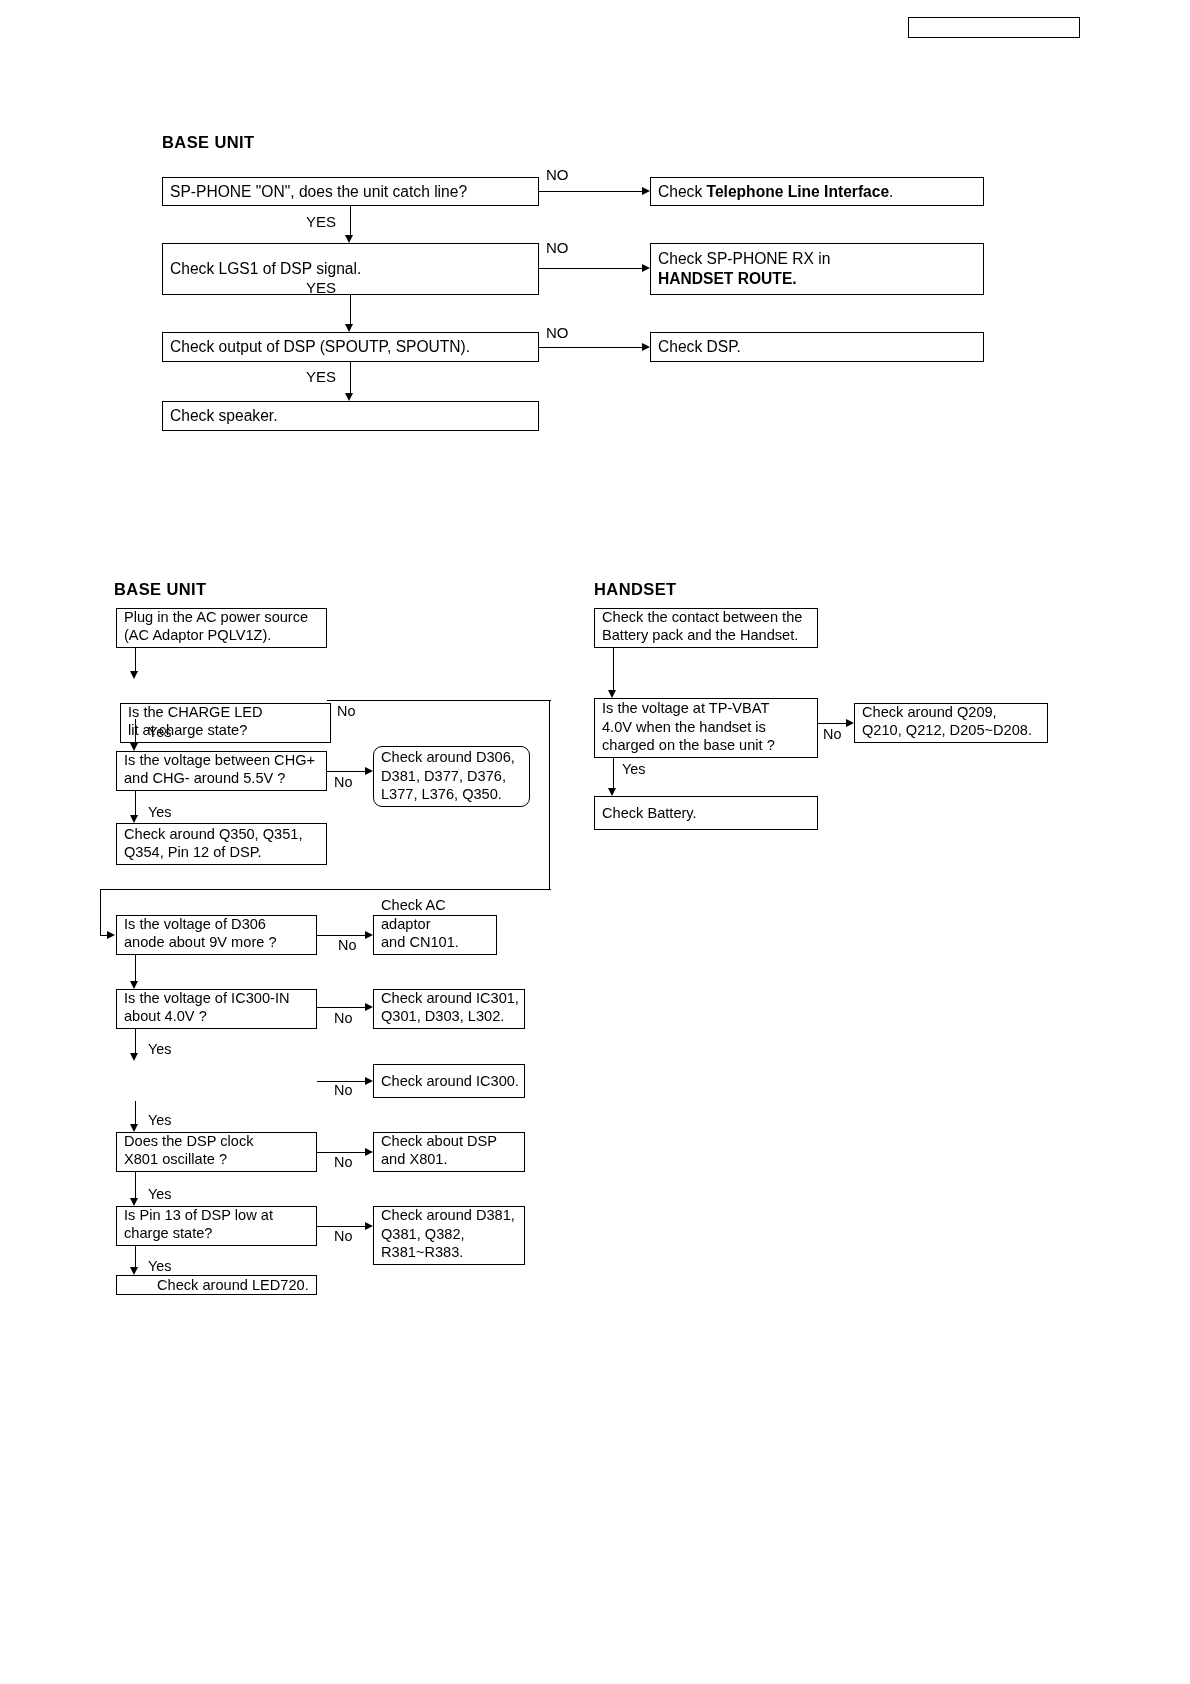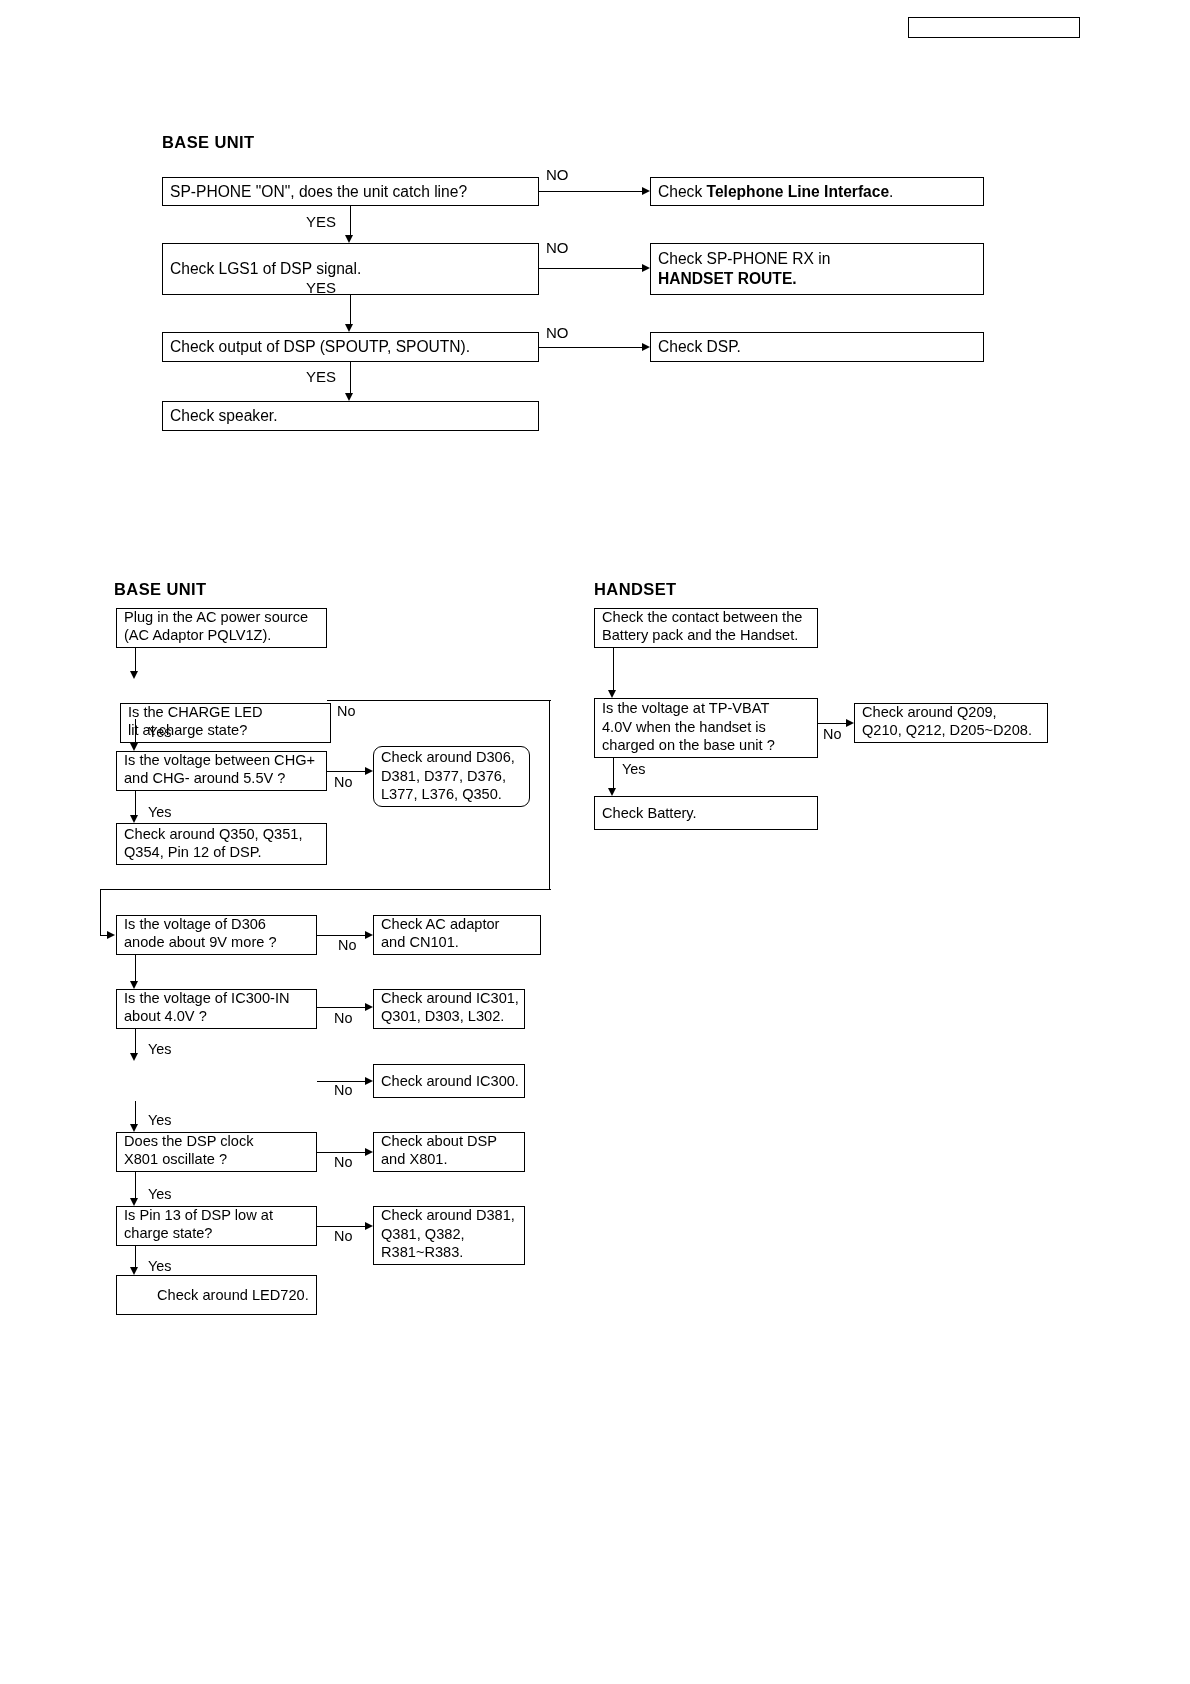--- a/index.html
+++ b/index.html
@@ -182,30 +182,30 @@
   <div class="fbox small vtop" style="left:116px; top:1132px; width:201px; height:40px;">
     <span class="txt">Does the DSP clock
 X801 oscillate ?</span>
   </div>
 
   <div class="fbox small vtop" style="left:116px; top:1206px; width:201px; height:40px;">
     <span class="txt">Is Pin 13 of DSP low at
 charge state?</span>
   </div>
 
-  <div class="fbox small" style="left:116px; top:1275px; width:201px; height:40px;padding-left:40px;">
+  <div class="fbox small" style="left:116px; top:1275px; width:201px; height:20px;padding-left:40px;">
     <span class="txt">Check around LED720.</span>
   </div>
 
   <div class="fbox small vtop" style="left:373px; top:746px; width:157px; height:61px;border-radius:9px;">
     <span class="txt">Check around D306,
 D381, D377, D376,
 L377, L376, Q350.</span>
   </div>
-  <div class="fbox small vtop" style="left:373px; top:915px; width:168px; height:40px;">
+  <div class="fbox small vtop" style="left:373px; top:915px; width:124px; height:40px;">
     <span class="txt">Check AC adaptor
 and CN101.</span>
   </div>
   <div class="fbox small vtop" style="left:373px; top:989px; width:152px; height:40px;">
     <span class="txt">Check around IC301,
 Q301, D303, L302.</span>
   </div>
   <div class="fbox small" style="left:373px; top:1064px; width:152px; height:34px;">
     <span class="txt">Check around IC300.</span>
   </div>

